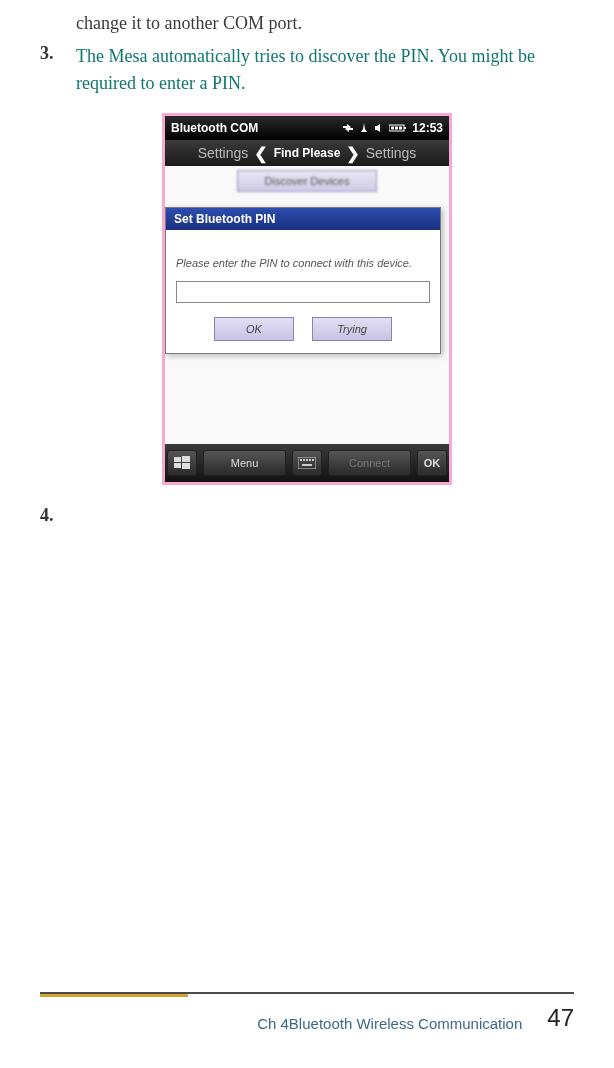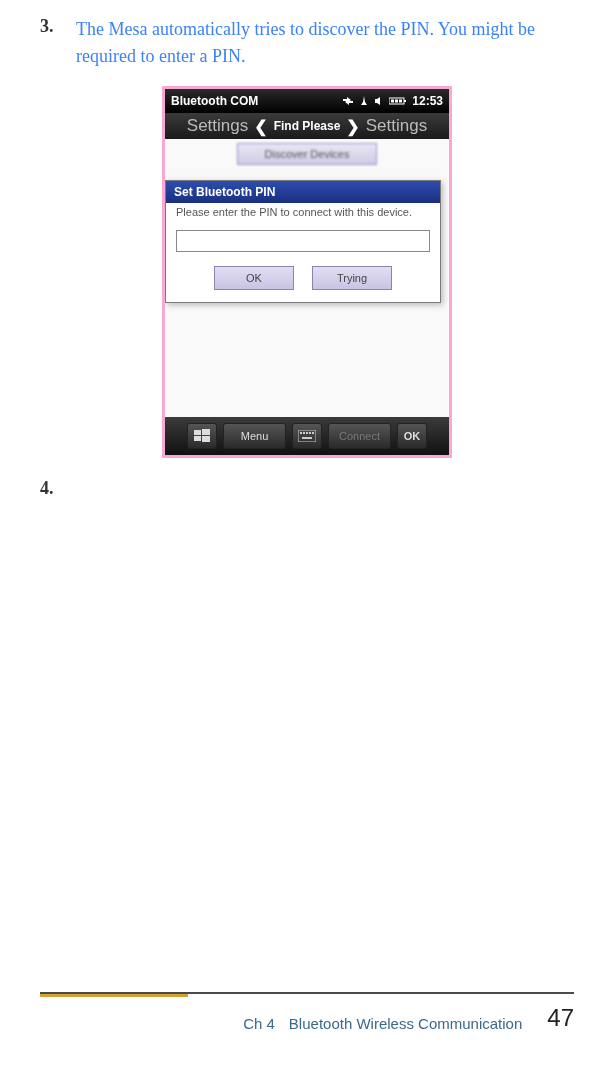--- a/index.html
+++ b/index.html
@@ -33,21 +33,21 @@
     .list-num {
       font-weight: bold;
       font-size: 18px;
       width: 36px;
       flex-shrink: 0;
       color: #333;
     }
     .list-text {
       font-size: 18px;
       line-height: 1.5;
-      color: #3b82f6;
+      color: #0f766e;
       font-family: Liberation Serif, serif;
     }
     .screenshot-wrap {
       margin: 16px auto 20px;
       display: flex;
       justify-content: center;
     }
     .screenshot {
       width: 290px;
       height: 372px;
@@ -82,21 +82,21 @@
     .subbar {
       height: 26px;
       background: linear-gradient(#3a3a3a,#1a1a1a);
       color: #ddd;
       display: flex;
       align-items: center;
       justify-content: center;
       font-size: 12px;
     }
     .subbar .settings-l, .subbar .settings-r {
-      font-size: 17px;
+      font-size: 14px;
       color: #bbb;
       padding: 0 6px;
     }
     .subbar .center {
       display: flex;
       align-items: center;
       gap: 6px;
       color: #fff;
       font-weight: bold;
     }
@@ -137,21 +137,22 @@
       box-shadow: 2px 2px 6px rgba(0,0,0,0.25);
     }
     .dialog-title {
       background: linear-gradient(#2d4db0,#1a2f80);
       color: #fff;
       padding: 4px 8px;
       font-size: 12px;
       font-weight: bold;
     }
     .dialog-body {
-      padding: 2px 10px 12px;
+      padding: 26px 10px 12px;
+      font-style: italic;
     }
     .dialog-msg {
       font-size: 11px;
       color: #555;
       line-height: 1.4;
     }
     .pin-input {
       margin-top: 10px;
       width: 100%;
       height: 22px;
@@ -186,21 +187,21 @@
       font-size: 8px;
       color: #888;
       padding: 2px 0 0 1px;
     }
     .bottombar {
       height: 38px;
       background: linear-gradient(#3b3b3b,#111);
       display: flex;
       align-items: center;
       justify-content: space-between;
-      padding: 0 22px;
+      padding: 0 2px;
       gap: 6px;
     }
     .bb-btn {
       flex: 1;
       height: 26px;
       background: linear-gradient(#555,#2a2a2a);
       border: 1px solid #222;
       border-radius: 3px;
       color: #ddd;
       font-size: 11px;
@@ -250,20 +251,21 @@
       font-size: 24px;
       font-weight: normal;
       color: #222;
       margin-left: 25px;
     }
   </style>
 </head>
 <body>
 
 <div class="content">
+  <p class="body-text">change it to another COM port.</p>
 
   <div class="list-item">
     <span class="list-num">3.</span>
     <span class="list-text">The Mesa automatically tries to discover the PIN. You might be required to enter a PIN.</span>
   </div>
 
   <div class="screenshot-wrap">
     <div class="screenshot">
 
       <div class="titlebar">
@@ -351,15 +353,15 @@
 
   <div class="list-item">
     <span class="list-num">4.</span>
   </div>
 </div>
 
 <div class="footer">
   <div class="footer-line"></div>
   <div class="footer-accent"></div>
   <span class="footer-text">Ch 4</span>
-  <span class="footer-text" style="margin-left:14px;">Bluetooth Wireless Communication</span>
+  <span class="footer-text" style="">Bluetooth Wireless Communication</span>
   <span class="footer-num">47</span>
 </div>
 
 </body></html>

